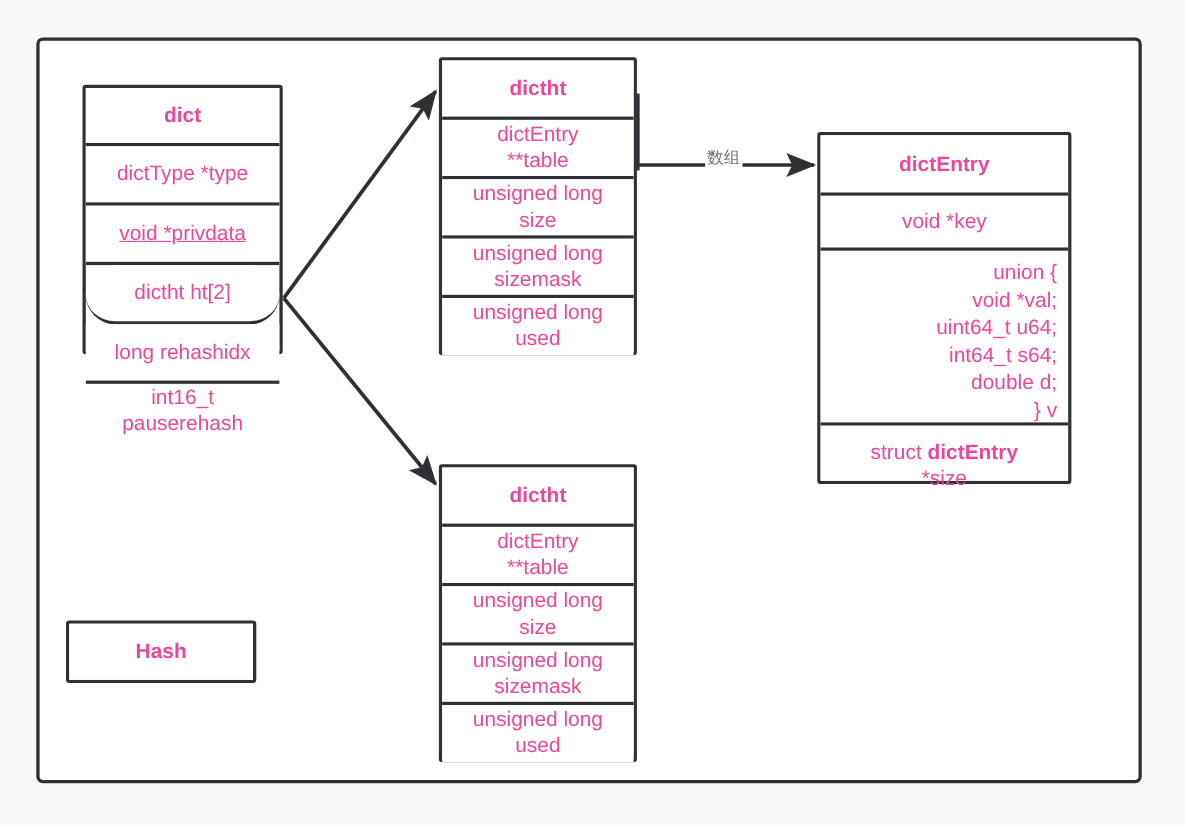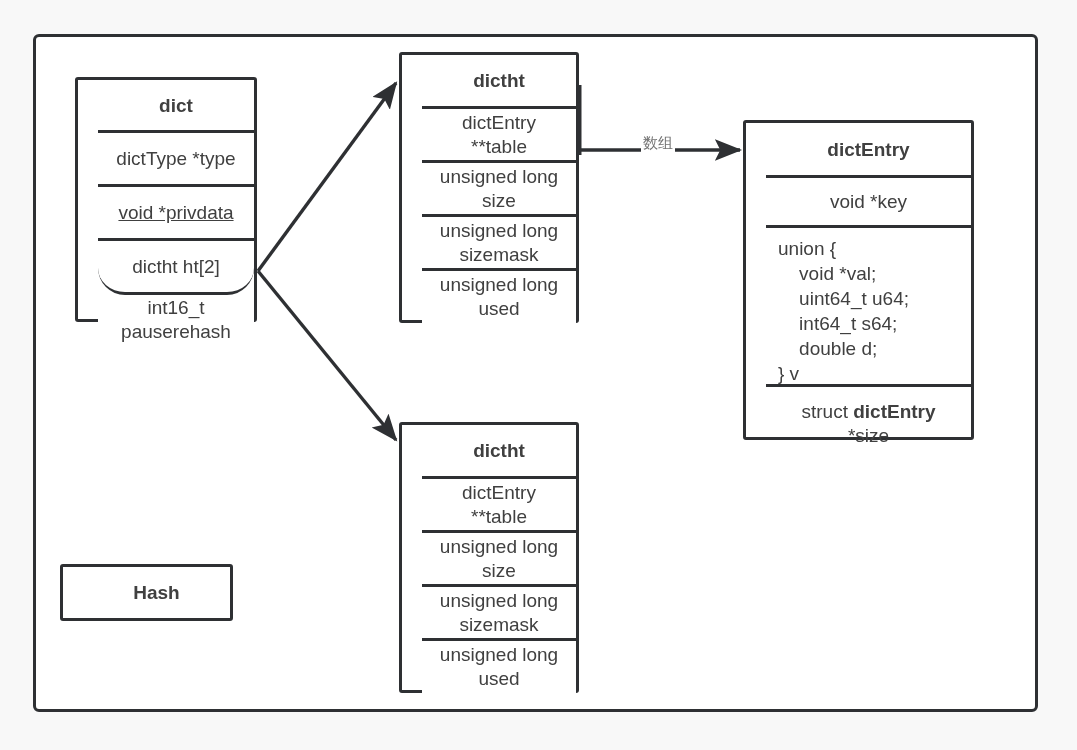--- a/index.html
+++ b/index.html
@@ -42,43 +42,42 @@
     position: absolute;
     box-sizing: border-box;
     border: 3px solid #2e3033;
     background: #ffffff;
     border-radius: 3px;
   }
   .row {
     box-sizing: border-box;
     border-bottom: 3px solid #2e3033;
     background: #ffffff;
-    color: #404040;
+    color: #ec4899;
     font-size: 19px;
     line-height: 23px;
     text-align: center;
     display: flex;
     align-items: center;
     justify-content: center;
     padding: 2px 6px;
     white-space: pre-line;
-    margin-left: 20px;
   }
   .row:last-child {
     border-bottom: none;
   }
   .row.header {
     font-weight: bold;
   }
   .row.multiline {
     line-height: 24px;
   }
   .row.codeblock {
     display: block;
-    text-align: left;
+    text-align: right;
     padding: 8px 10px 8px 12px;
     font-size: 19px;
     line-height: 25px;
     white-space: pre;
   }
   .row.mixed b {
     font-weight: bold;
   }
   .edge-label {
     position: absolute;
@@ -112,20 +111,21 @@
     <line x1="580" y1="150" x2="740" y2="150" stroke="#2e3033" stroke-width="3.4" marker-end="url(#arrow)"></line>
   </svg>
 
   <div class="edge-label" style="left:641px; top:134px;">数组</div>
 
   <div class="struct" style="left:75px; top:77px; width:182px; height:245px;">
     <div class="row header" style="height:53px;">dict</div>
     <div class="row" style="height:54px;">dictType *type</div>
     <div class="row" style="height:54px;text-decoration:underline;">void *privdata</div>
     <div class="row" style="height:54px;border-radius:27px;">dictht ht[2]</div>
+    <div class="row" style="height:54px;">long rehashidx</div>
     <div class="row multiline" style="height:50px;">int16_t
 pauserehash</div>
   </div>
 
   <div class="struct" style="left:399px; top:52px; width:180px; height:271px;">
     <div class="row header" style="height:54px;">dictht</div>
     <div class="row multiline" style="height:54px;">dictEntry
 **table</div>
     <div class="row multiline" style="height:54px;">unsigned long
 size</div>

